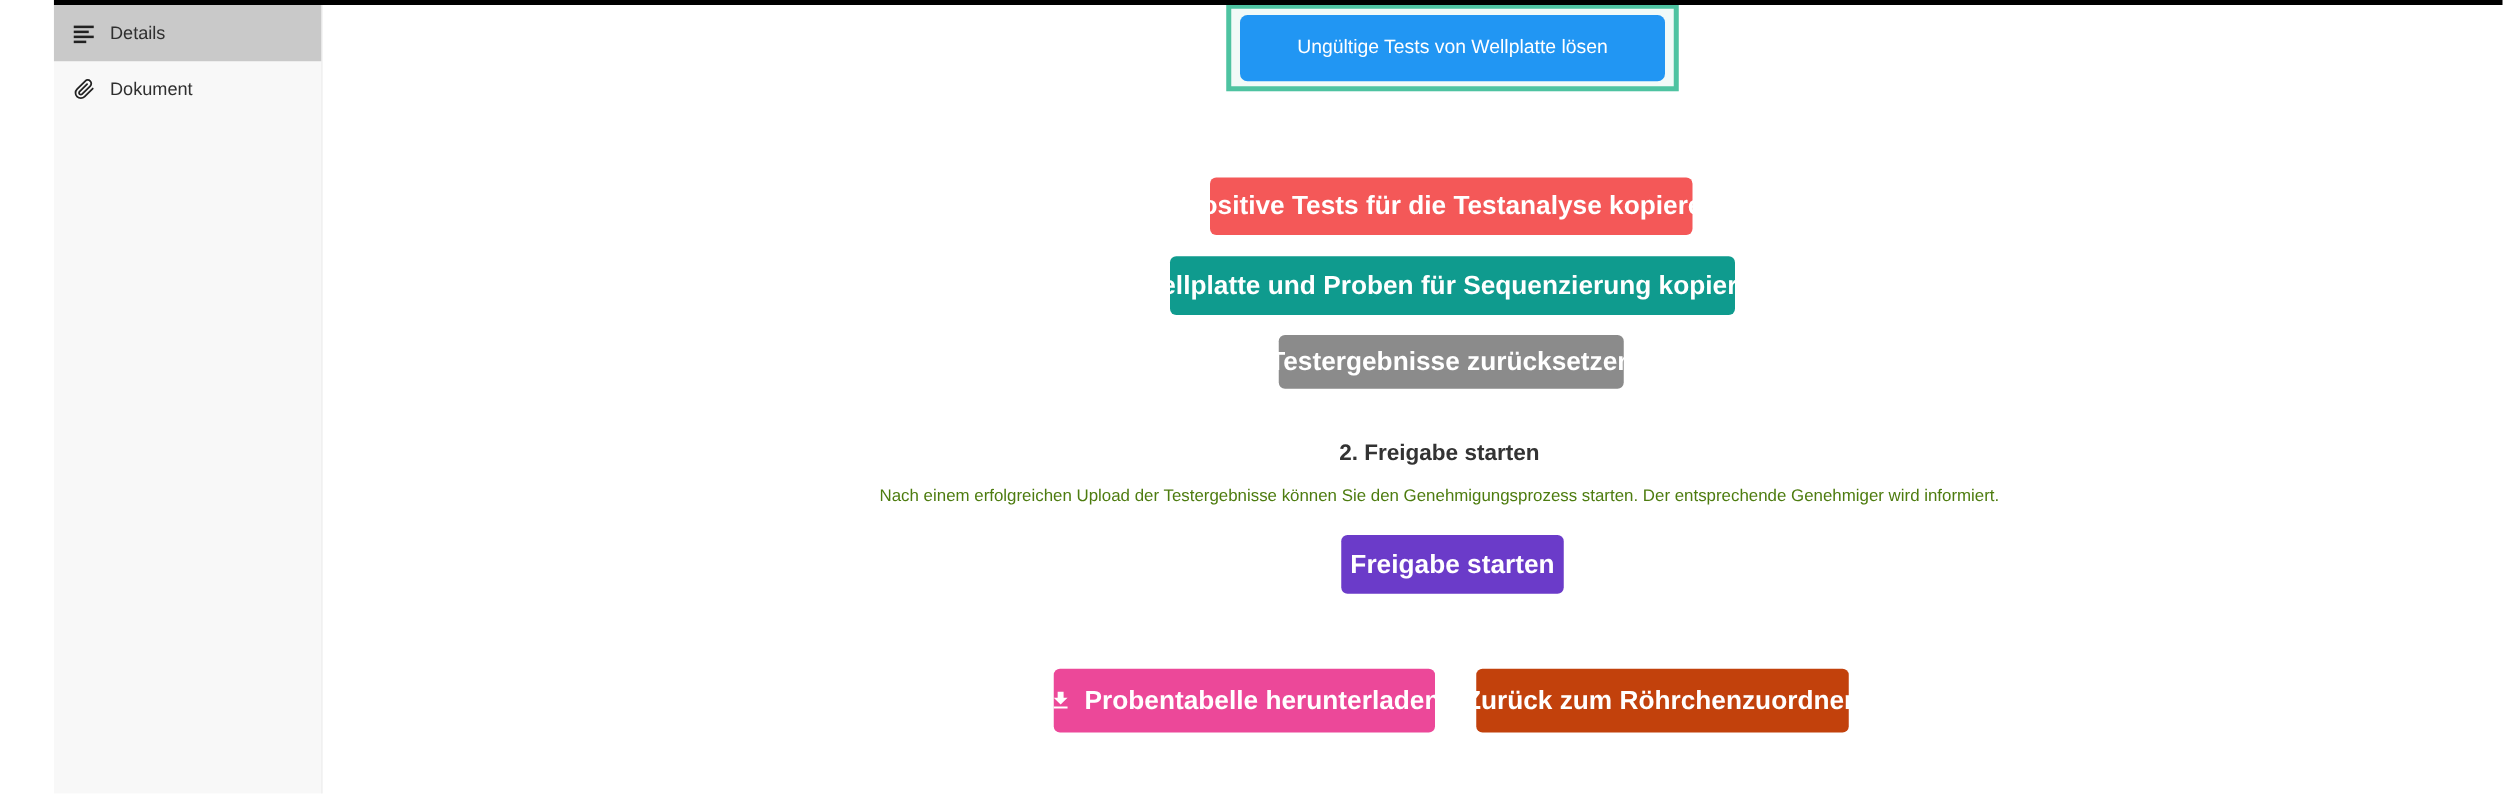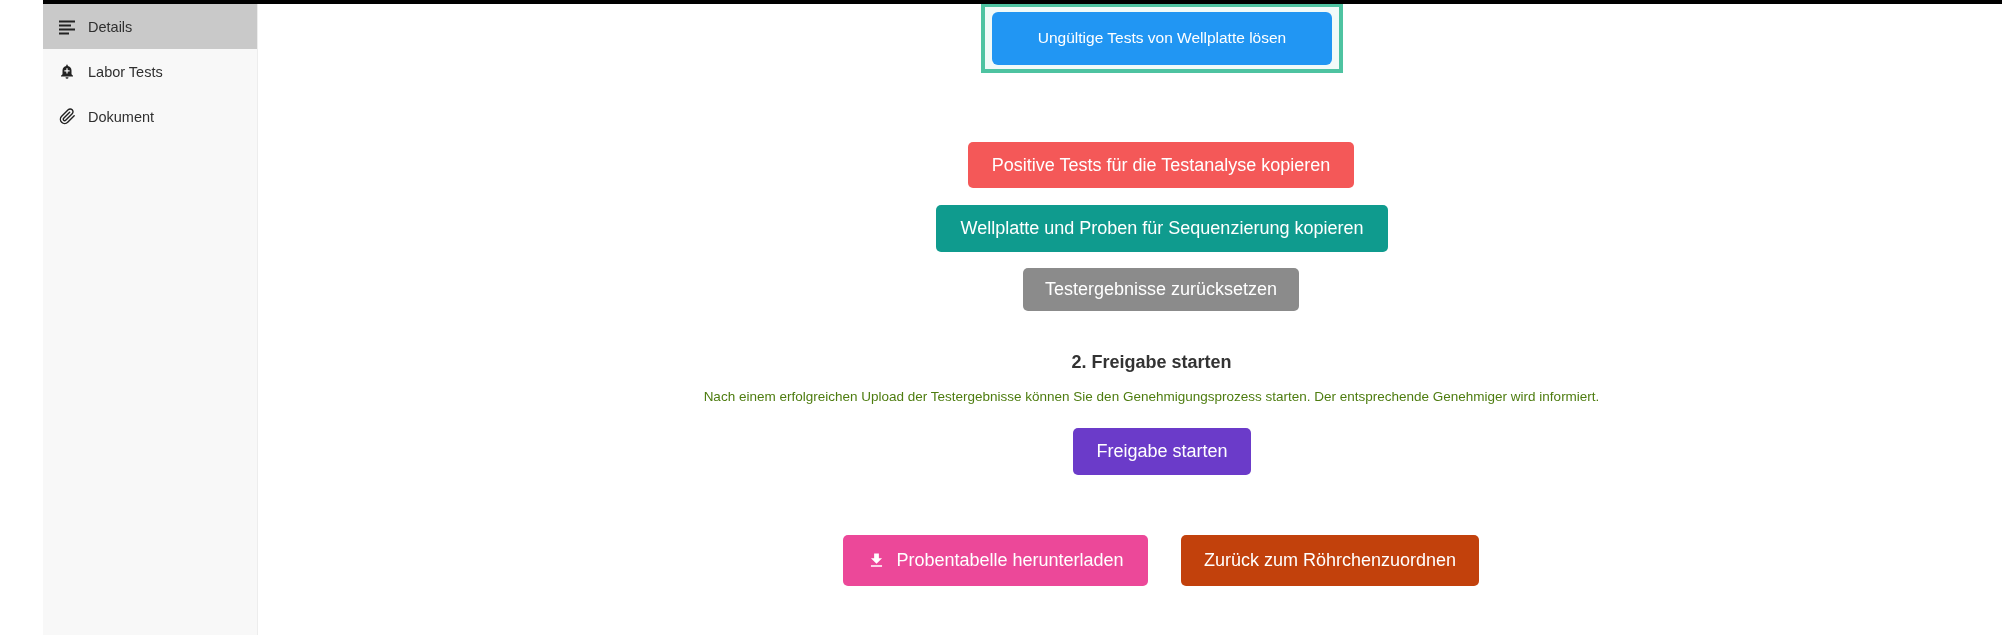--- a/index.html
+++ b/index.html
@@ -47,27 +47,28 @@
   }
   .side-item.active { background: #c9c9c9; }
   .side-item .ico { width: 18px; height: 18px; flex: 0 0 18px; display: inline-flex; align-items: center; justify-content: center; }
   .side-item svg { display: block; }
 
   
   .btn {
     position: absolute;
     display: flex; align-items: center; justify-content: center;
     color: #ffffff;
-    font-size: 18px;
+    font-size: 21px;
     border: none;
     border-radius: 5px;
     cursor: pointer;
     font-family: inherit;
     white-space: nowrap;
     gap: 10px;
+    font-weight: bold;
   }
 
   .highlight-box {
     position: absolute;
     left: 938px; top: 3px;
     width: 362px; height: 70px;
     border: 4px solid #4ec3a1;
     background: rgba(78,195,161,0.08);
     z-index: 20;
     display: flex; align-items: center; justify-content: center;
@@ -125,31 +126,20 @@
           <rect x="1" y="2.5" width="16" height="2" fill="#222"></rect>
           <rect x="1" y="6.5" width="12" height="2" fill="#222"></rect>
           <rect x="1" y="10.5" width="16" height="2" fill="#222"></rect>
           <rect x="1" y="14.5" width="10" height="2" fill="#222"></rect>
         </svg>
       </span>
       <span>Details</span>
     </div>
     <div class="side-item">
       <span class="ico">
-        <svg width="18" height="18" viewBox="0 0 24 24">
-          <path fill="#222" d="M12 2c-.6 0-1 .4-1 1v1.1C8.2 4.6 6 7.1 6 10v5l-2 2v1h16v-1l-2-2v-5c0-2.9-2.2-5.4-5-5.9V3c0-.6-.4-1-1-1z"></path>
-          <path fill="#222" d="M10 19a2 2 0 0 0 4 0h-4z"></path>
-          <rect x="11.2" y="7" width="1.6" height="7" fill="#fff"></rect>
-          <rect x="8.5" y="9.7" width="7" height="1.6" fill="#fff"></rect>
-        </svg>
-      </span>
-      <span>Labor Tests</span>
-    </div>
-    <div class="side-item">
-      <span class="ico">
         <svg width="17" height="17" viewBox="0 0 24 24" fill="none" stroke="#222" stroke-width="2" stroke-linecap="round" stroke-linejoin="round">
           <path d="M21.44 11.05l-9.19 9.19a6 6 0 0 1-8.49-8.49l9.19-9.19a4 4 0 1 1 5.66 5.66l-9.2 9.19a2 2 0 0 1-2.83-2.83l8.49-8.48"></path>
         </svg>
       </span>
       <span>Dokument</span>
     </div>
   </nav>
 
   <main>
 

